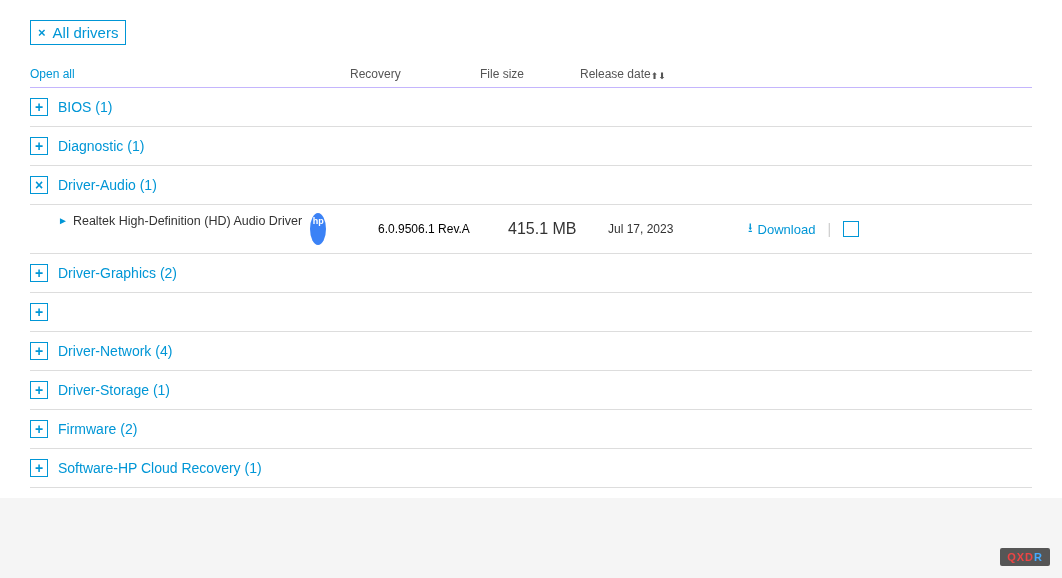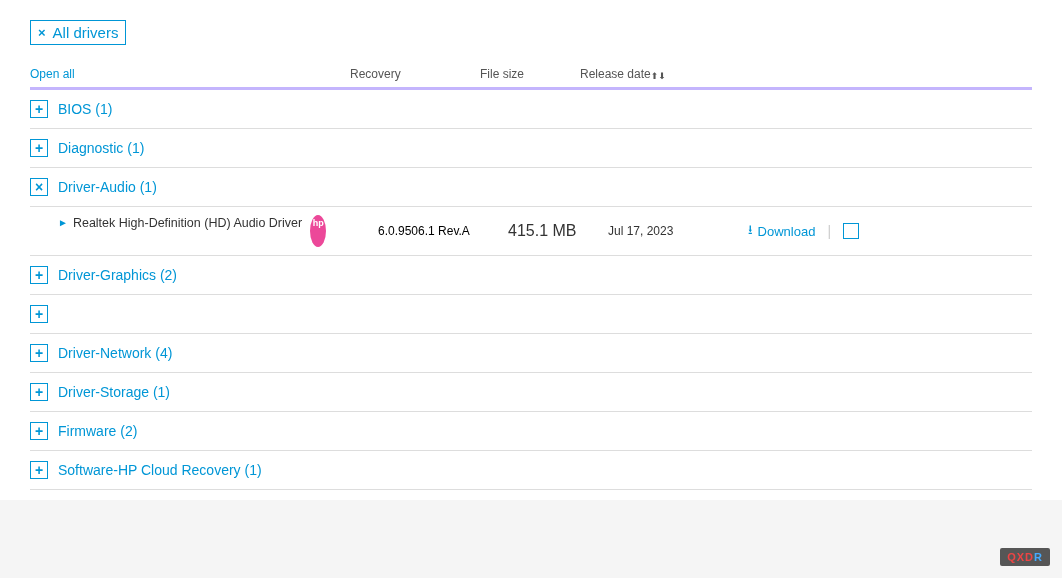--- a/index.html
+++ b/index.html
@@ -40,21 +40,21 @@
       color: #0096d6;
       font-size: 15px;
       font-weight: 400;
     }
 
     
     .col-headers {
       display: flex;
       align-items: center;
       padding: 4px 0 6px 0;
-      border-bottom: 3px solid #c4b5fd;
+      border-bottom: 1px solid #c4b5fd;
       color: #555;
       font-size: 12px;
     }
     .col-name { flex: 0 0 320px; }
     .col-version { flex: 0 0 130px; }
     .col-filesize { flex: 0 0 100px; }
     .col-releasedate { flex: 0 0 140px; display: flex; align-items: flex-end; gap: 0; }
     .col-actions { flex: 1; }
     .sort-icon { font-size: 9px; color: #555; }
 
@@ -115,21 +115,21 @@
       font-size: 10px;
       margin-top: 2px;
       flex-shrink: 0;
     }
     .driver-name-text {
       font-size: 12.5px;
       line-height: 1.4;
     }
     .hp-badge {
       display: inline-block;
-      background: #ec4899;
+      background: #3b82f6;
       border-radius: 50%;
       width: 16px;
       height: 32px;
       color: #fff;
       font-size: 9px;
       font-weight: bold;
       text-align: center;
       line-height: 16px;
       margin-left: 3px;
       flex-shrink: 0;

